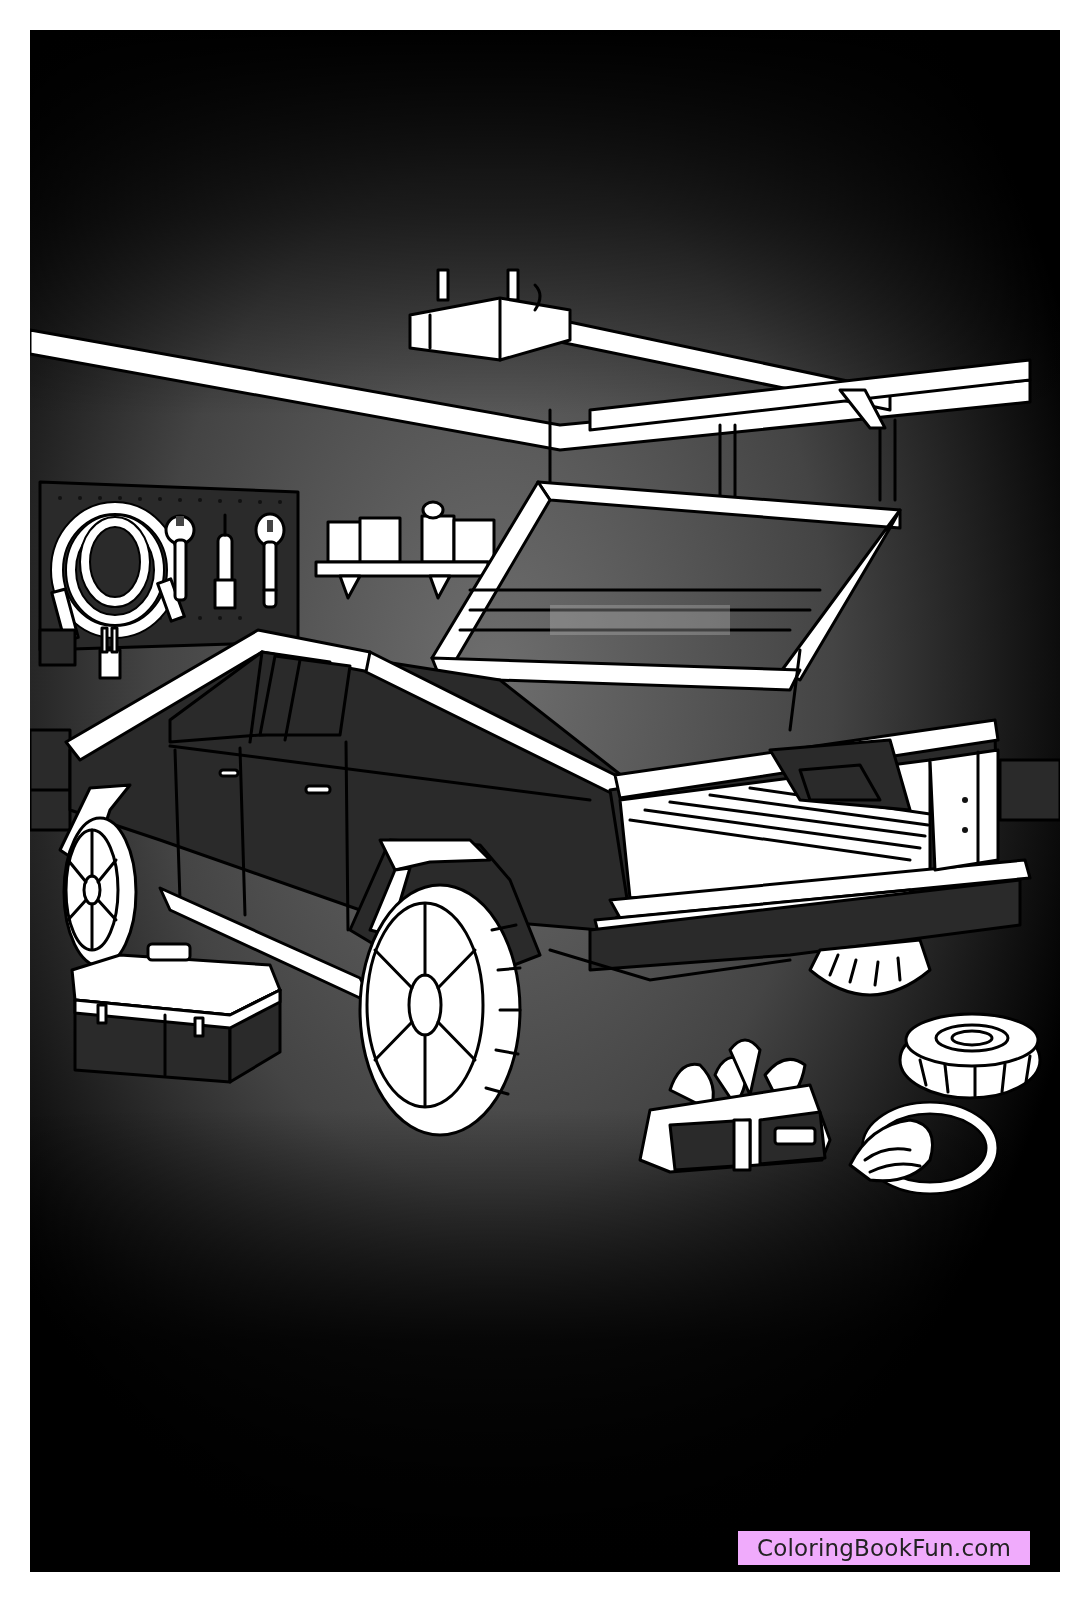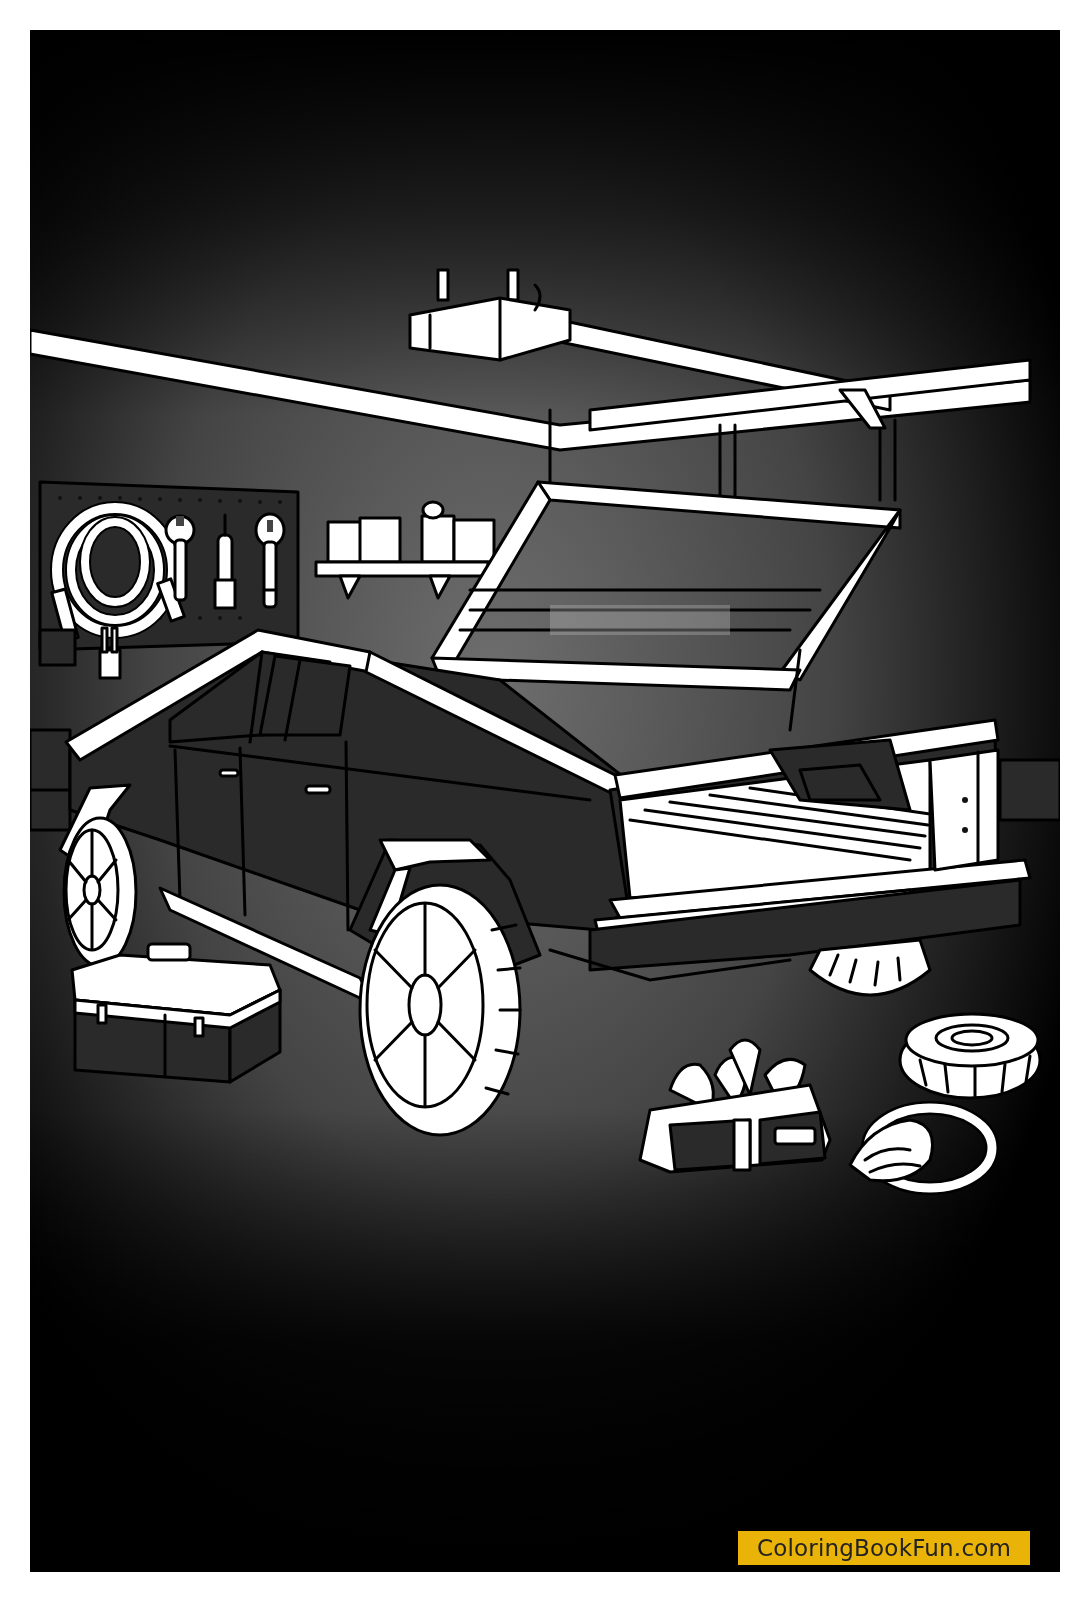--- a/index.html
+++ b/index.html
@@ -5,21 +5,21 @@
     html, body { margin: 0; padding: 0; background: #ffffff; }
     body { width: 1090px; height: 1602px; position: relative; overflow: hidden; font-family: "DejaVu Sans", sans-serif; }
     .frame {
       position: absolute; left: 30px; top: 30px; width: 1030px; height: 1542px;
       background: #000;
       overflow: hidden;
     }
     .scene { position: absolute; left: 0; top: 0; width: 1030px; height: 1542px; }
     .watermark {
       position: absolute; left: 708px; top: 1501px; width: 292px; height: 34px;
-      background: #eab308; color: #222;
+      background: #f0abfc; color: #222;
       font-family: "DejaVu Sans", sans-serif; font-size: 23px; line-height: 34px;
       text-align: center; letter-spacing: 0.2px;
     }
     svg .w { fill: #ffffff; stroke: #000; stroke-width: 3; stroke-linejoin: round; }
     svg .ln { fill: none; stroke: #000; stroke-width: 3; stroke-linecap: round; }
     svg .dk { fill: #2a2a2a; stroke: #000; stroke-width: 3; stroke-linejoin: round; }
     svg .dot { fill: #111; }
   </style>
 </head>
 <body>

